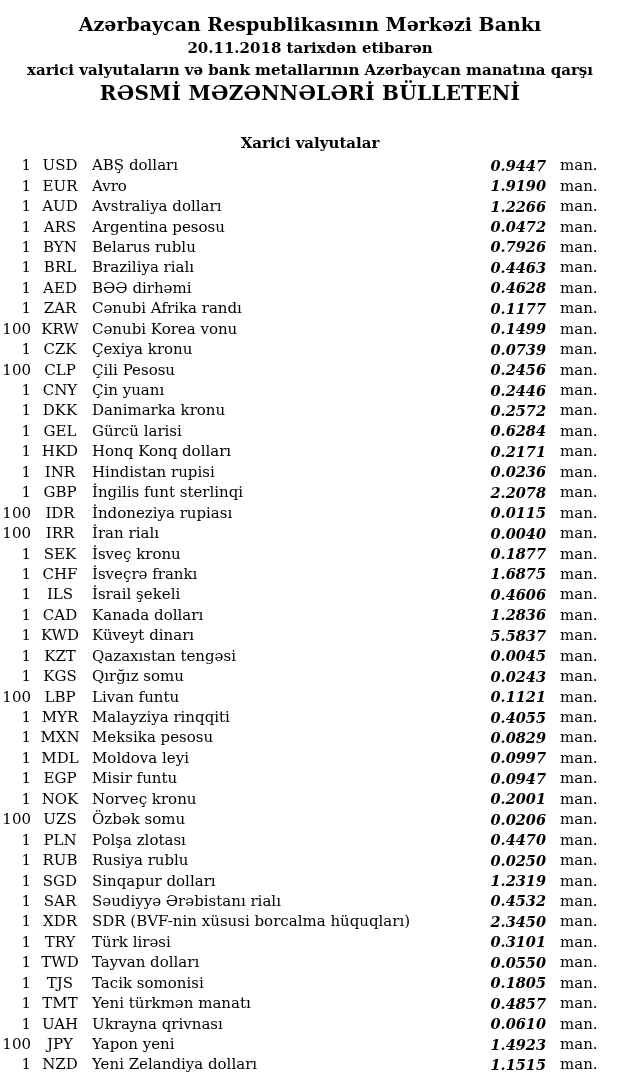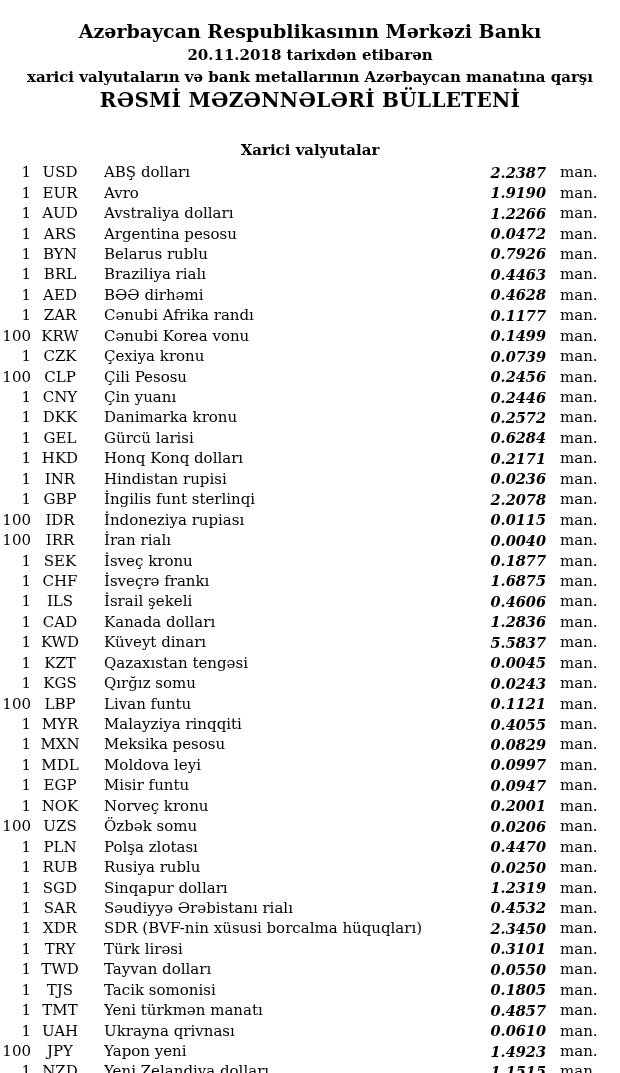--- a/index.html
+++ b/index.html
@@ -8,21 +8,21 @@
     background: #ffffff;
     color: #000000;
     font-family: "DejaVu Serif", "Liberation Serif", serif;
   }
   .page {
     width: 620px;
     height: 1073px;
     background: #ffffff;
     overflow: hidden;
   }
-  .header { text-align: center; padding-top: 19px; }
+  .header { text-align: center; padding-top: 12px; }
   .title {
     font-size: 19px;
     font-weight: bold;
     line-height: 24px;
   }
   .date-line {
     font-size: 15px;
     font-weight: bold;
     line-height: 19px;
     margin-top: 3px;
@@ -50,21 +50,21 @@
   .rates-table { margin-top: 2px; }
   .rate-row {
     display: flex;
     align-items: center;
     height: 20.45px;
     font-size: 15px;
     padding-right: 16px;
   }
   .cell-qty   { width: 31px; text-align: right; flex: none; }
   .cell-code  { width: 50px; text-align: center; flex: none; margin-left: 4px; }
-  .cell-name  { flex: 1 1 auto; margin-left: 19px; white-space: nowrap; overflow: hidden; }
+  .cell-name  { flex: 1 1 auto; margin-left: 7px; white-space: nowrap; overflow: hidden; }
   .cell-rate  {
     flex: none;
     text-align: right;
     font-weight: bold;
     font-style: italic;
     font-size: 14.5px;
     white-space: nowrap;
   }
   .cell-unit  { width: 44px; flex: none; margin-left: 14px; text-align: left; }
 </style>
@@ -80,21 +80,21 @@
     <div class="bulletin">RƏSMİ MƏZƏNNƏLƏRİ BÜLLETENİ</div>
   </div>
 
   <div class="section-title">Xarici valyutalar</div>
 
   <div class="rates-table">
   <div class="rate-row">
     <span class="cell-qty">1</span>
     <span class="cell-code">USD</span>
     <span class="cell-name">ABŞ dolları</span>
-    <span class="cell-rate">2.2387</span>
+    <span class="cell-rate">0.9447</span>
     <span class="cell-unit">man.</span>
   </div>
 
   <div class="rate-row">
     <span class="cell-qty">1</span>
     <span class="cell-code">EUR</span>
     <span class="cell-name">Avro</span>
     <span class="cell-rate">1.9190</span>
     <span class="cell-unit">man.</span>
   </div>

